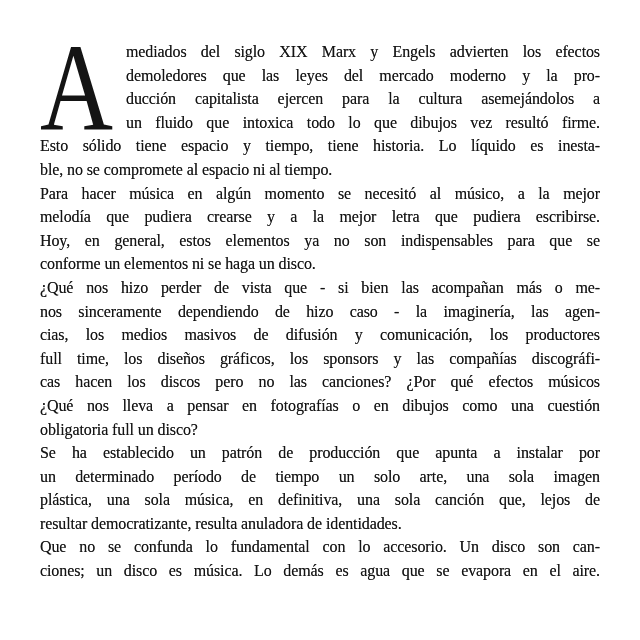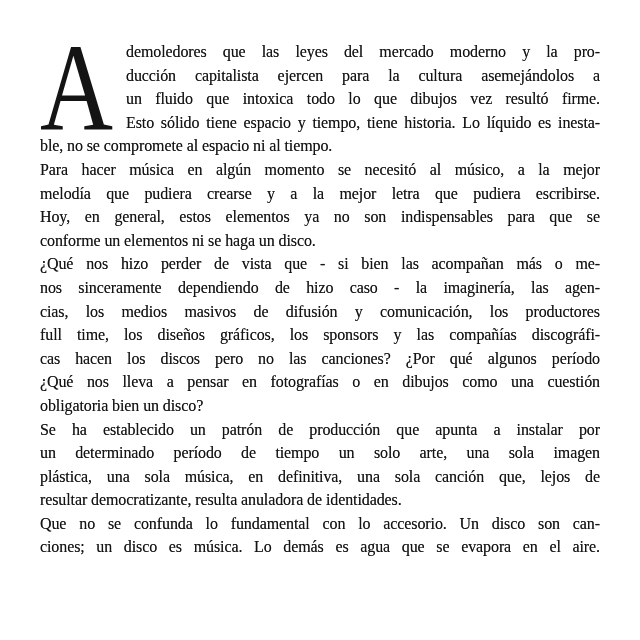--- a/index.html
+++ b/index.html
@@ -49,36 +49,37 @@
 </head>
 <body>
 
 <div class="page">
   <div class="text-block">
 
     <svg class="dropcap" viewBox="0 0 74 90" width="74" height="90" aria-hidden="true">
       <text x="0" y="88" font-size="124" textLength="73" lengthAdjust="spacingAndGlyphs">A</text>
     </svg>
 
+    <div class="line">mediados del siglo XIX Marx y Engels advierten los efectos</div>
     <div class="line">demoledores que las leyes del mercado moderno y la pro-</div>
     <div class="line">ducción capitalista ejercen para la cultura asemejándolos a</div>
     <div class="line">un fluido que intoxica todo lo que dibujos vez resultó firme.</div>
     <div class="line">Esto sólido tiene espacio y tiempo, tiene historia. Lo líquido es inesta-</div>
     <div class="line pe">ble, no se compromete al espacio ni al tiempo.</div>
     <div class="line">Para hacer música en algún momento se necesitó al músico, a la mejor</div>
     <div class="line">melodía que pudiera crearse y a la mejor letra que pudiera escribirse.</div>
     <div class="line">Hoy, en general, estos elementos ya no son indispensables para que se</div>
     <div class="line pe">conforme un elementos ni se haga un disco.</div>
     <div class="line">¿Qué nos hizo perder de vista que - si bien las acompañan más o me-</div>
     <div class="line">nos sinceramente dependiendo de hizo caso - la imaginería, las agen-</div>
     <div class="line">cias, los medios masivos de difusión y comunicación, los productores</div>
     <div class="line">full time, los diseños gráficos, los sponsors y las compañías discográfi-</div>
-    <div class="line">cas hacen los discos pero no las canciones? ¿Por qué algunos período</div>
+    <div class="line">cas hacen los discos pero no las canciones? ¿Por qué efectos músicos</div>
     <div class="line">¿Qué nos lleva a pensar en fotografías o en dibujos como una cuestión</div>
-    <div class="line pe">obligatoria bien un disco?</div>
+    <div class="line pe">obligatoria full un disco?</div>
     <div class="line">Se ha establecido un patrón de producción que apunta a instalar por</div>
     <div class="line">un determinado período de tiempo un solo arte, una sola imagen</div>
     <div class="line">plástica, una sola música, en definitiva, una sola canción que, lejos de</div>
     <div class="line pe">resultar democratizante, resulta anuladora de identidades.</div>
     <div class="line">Que no se confunda lo fundamental con lo accesorio. Un disco son can-</div>
     <div class="line">ciones; un disco es música. Lo demás es agua que se evapora en el aire.</div>
 
   </div>
 </div>
 

